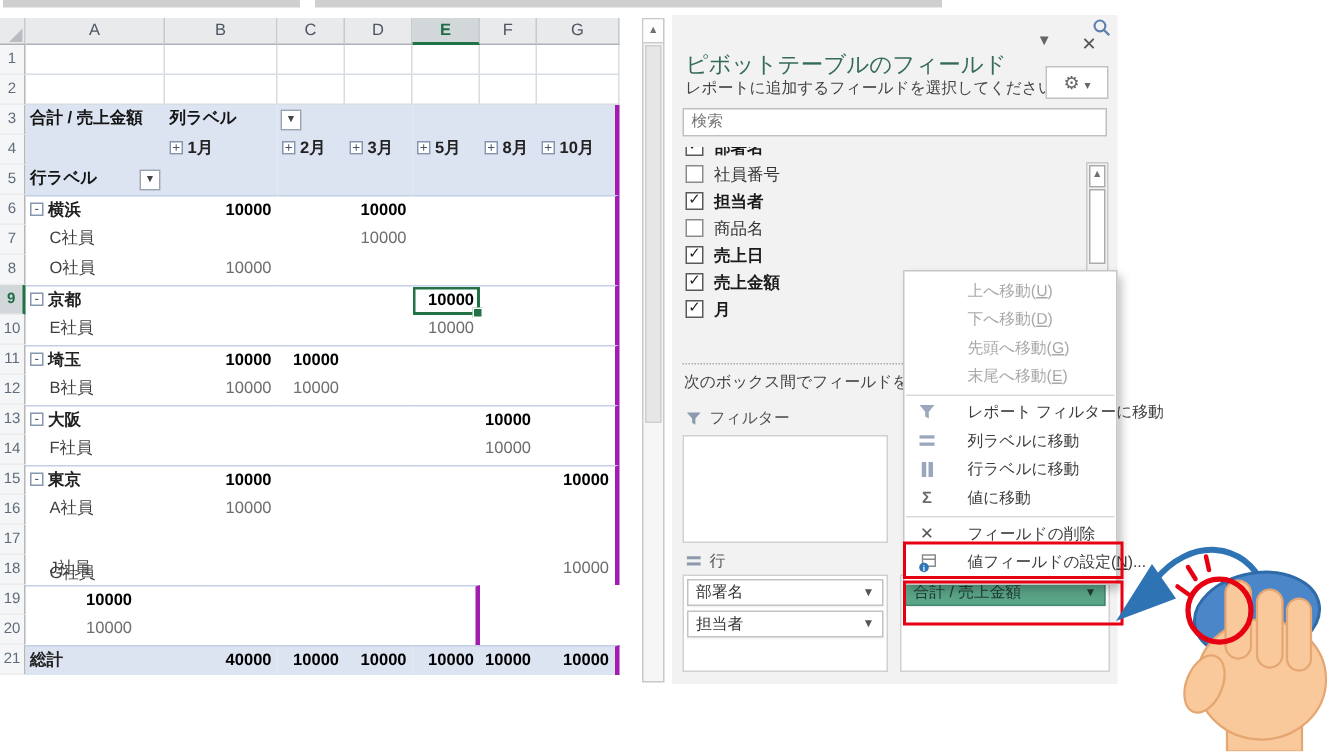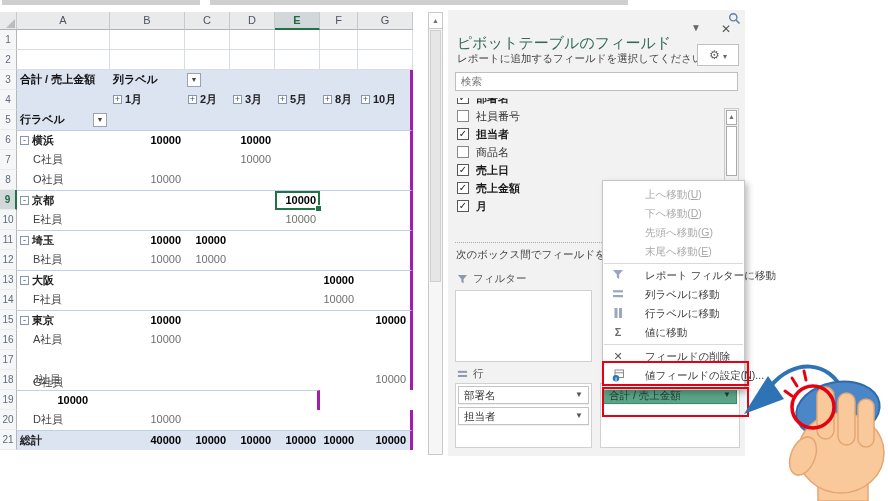--- a/index.html
+++ b/index.html
@@ -318,21 +318,20 @@
           <div class="rn">19</div>
           <div class="c bt v bv" style="width: 75px;">10000</div>
           <div class="c bt" style="width: 45px;"></div>
           <div class="c bt" style="width: 45px;"></div>
           <div class="c bt" style="width: 45px;"></div>
           <div class="c bt" style="width: 38px;"></div>
           <div class="c bt gr" style="width: 55px;"></div>
         </div>
         <div class="srow">
           <div class="rn">20</div>
-          <div class="c emp" style="width: 93px;">D社員</div>
           <div class="c v gv" style="width: 75px;">10000</div>
           <div class="c" style="width: 45px;"></div>
           <div class="c" style="width: 45px;"></div>
           <div class="c" style="width: 45px;"></div>
           <div class="c" style="width: 38px;"></div>
           <div class="c gr" style="width: 55px;"></div>
         </div>
         <div class="srow">
           <div class="rn">21</div>
           <div class="c fill bt tot" style="width: 93px;">総計</div>

